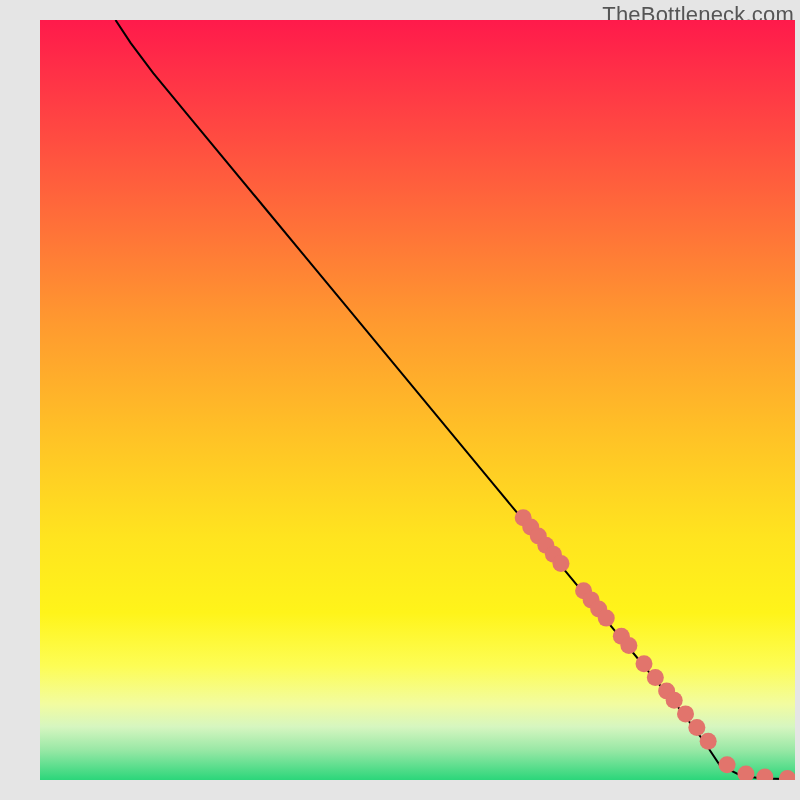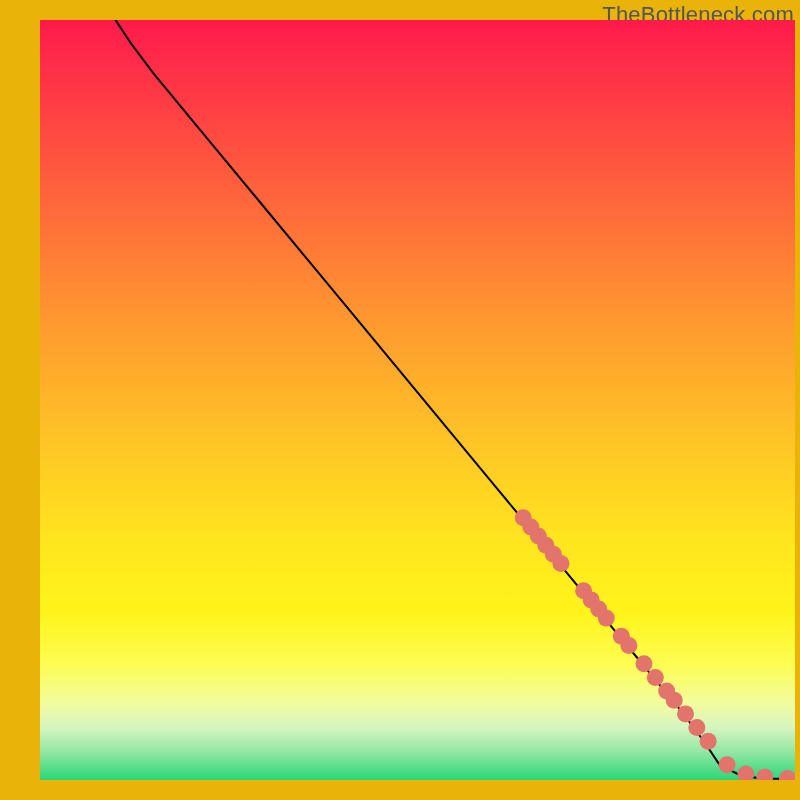--- a/index.html
+++ b/index.html
@@ -8,21 +8,21 @@
     width: 800px;
     height: 800px;
     background: #000;
     overflow: hidden;
     font-family: Arial, Helvetica, sans-serif;
   }
   .frame {
     position: relative;
     width: 800px;
     height: 800px;
-    background: #eab308;
+    background: #e5e5e5;
   }
   .plot-area {
     position: absolute;
     left: 40px;
     top: 20px;
     width: 755px;
     height: 760px;
     
     background: linear-gradient(
       to bottom,

